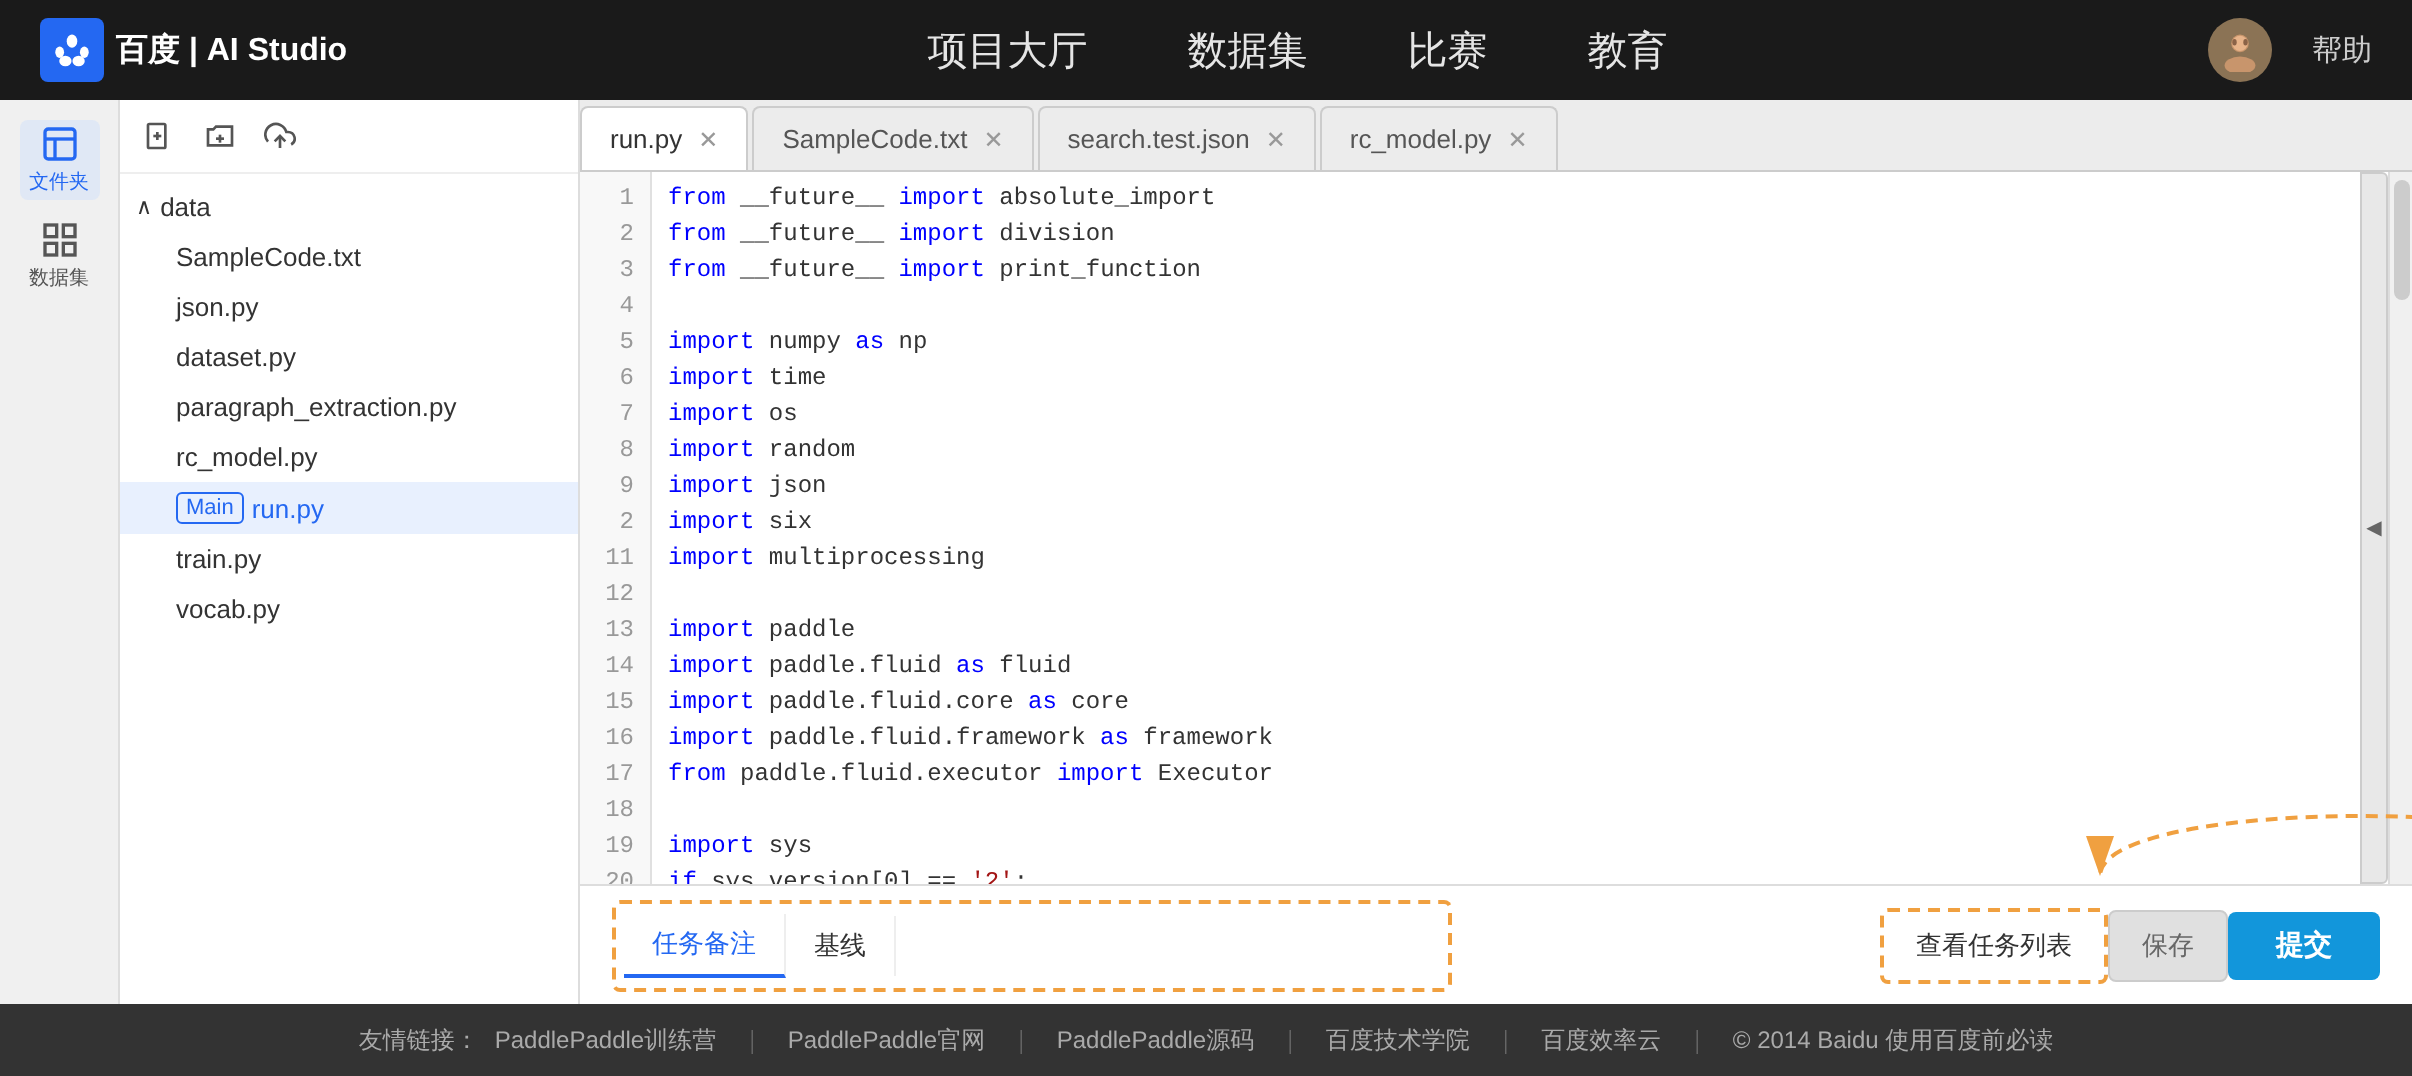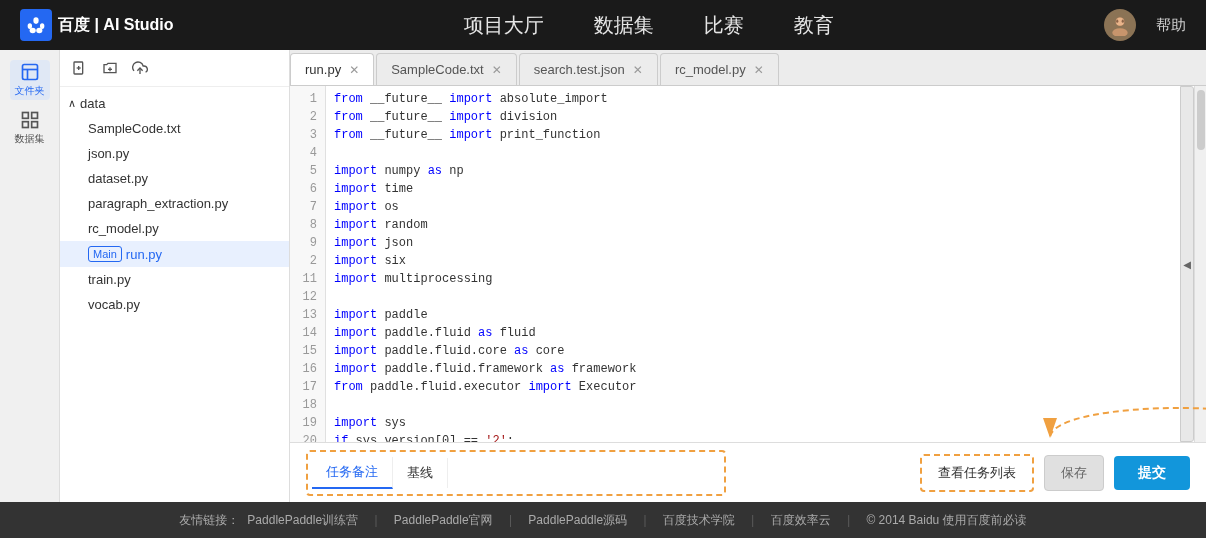--- a/index.html
+++ b/index.html
@@ -303,21 +303,20 @@
       border: none;
       outline: none;
       font-size: 13px;
       padding: 4px 8px;
       color: #666;
     }
 
     .bottom-right {
       display: flex;
       align-items: center;
-      gap: 10px;
       margin-left: auto;
     }
     .view-task-btn {
       padding: 8px 16px;
       border: 2px dashed #f0a040;
       background: #fff;
       color: #333;
       font-size: 13px;
       cursor: pointer;
       border-radius: 4px;

